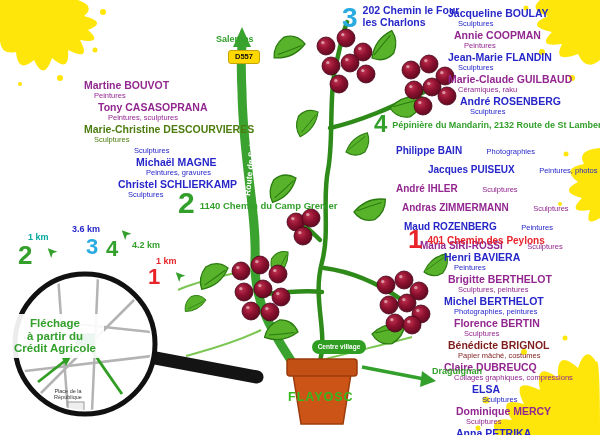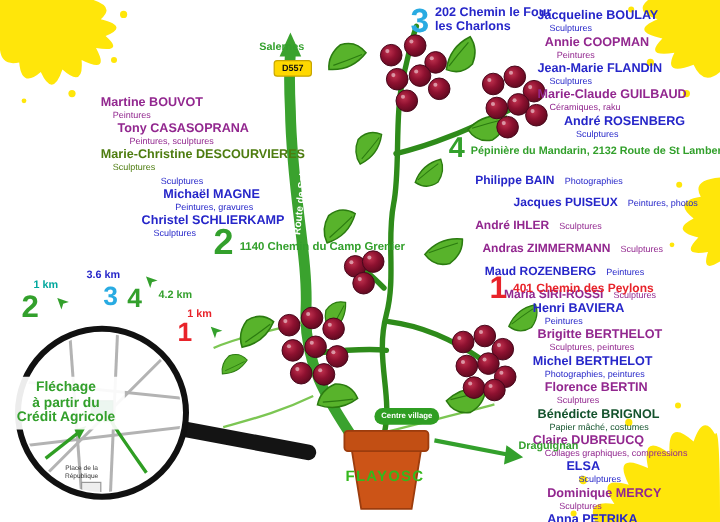--- a/index.html
+++ b/index.html
@@ -7,30 +7,30 @@
   #canvas{position:relative;width:600px;height:435px;overflow:hidden;background:#fff}
   .abs{position:absolute}
   svg{display:block}
 
   
   .artist{margin-bottom:2px}
   .artist-name{font-weight:bold;font-size:10.5px;line-height:11px}
   .artist-medium{font-size:7.5px;line-height:9px;margin-left:10px}
   .inline-list .artist{margin-bottom:1px}
   .inline-list .artist-name{display:inline;font-size:10px;line-height:11.5px}
-  .inline-list .artist-medium{display:inline;margin-left:4px}
+  .inline-list .artist-medium{display:inline;margin-left:20px}
 
   #g2 .artist:nth-of-type(2){margin-left:14px}
   #g2 .artist:nth-of-type(4){margin-left:40px}
   #g2 .artist:nth-of-type(5){margin-left:52px}
   #g2 .artist:nth-of-type(6){margin-left:34px}
 
   #g3 .artist:nth-of-type(2){margin-left:6px}
   #g3 .artist:nth-of-type(3){margin-left:0}
-  #g3 .artist:nth-of-type(5){margin-left:22px}
+  #g3 .artist:nth-of-type(5){margin-left:12px}
 
   #g4 .artist:nth-of-type(2){margin-left:32px}
   #g4 .artist:nth-of-type(4){margin-left:6px}
   #g4 .artist:nth-of-type(5){margin-left:8px}
   #g4 .artist:nth-of-type(6){margin-left:24px}
   #g4 .artist:nth-of-type(7){margin-left:24px}
 
   #g1 .artist:nth-of-type(2){margin-left:4px}
   #g1 .artist:nth-of-type(4){margin-left:10px}
   #g1 .artist:nth-of-type(5){margin-left:4px}
@@ -300,21 +300,21 @@
       <div class="artist" style="color: rgb(38, 38, 201);">
         <div class="artist-name">Michel BERTHELOT</div>
         <div class="artist-medium">Photographies, peintures</div>
       </div>
 
       <div class="artist" style="color: rgb(146, 39, 143);">
         <div class="artist-name">Florence BERTIN</div>
         <div class="artist-medium">Sculptures</div>
       </div>
 
-      <div class="artist" style="color: #14532d;">
+      <div class="artist" style="color: #7f1d1d;">
         <div class="artist-name">Bénédicte BRIGNOL</div>
         <div class="artist-medium">Papier mâché, costumes</div>
       </div>
 
       <div class="artist" style="color: rgb(146, 39, 143);">
         <div class="artist-name">Claire DUBREUCQ</div>
         <div class="artist-medium">Collages graphiques, compressions</div>
       </div>
 
       <div class="artist" style="color: rgb(38, 38, 201);">

